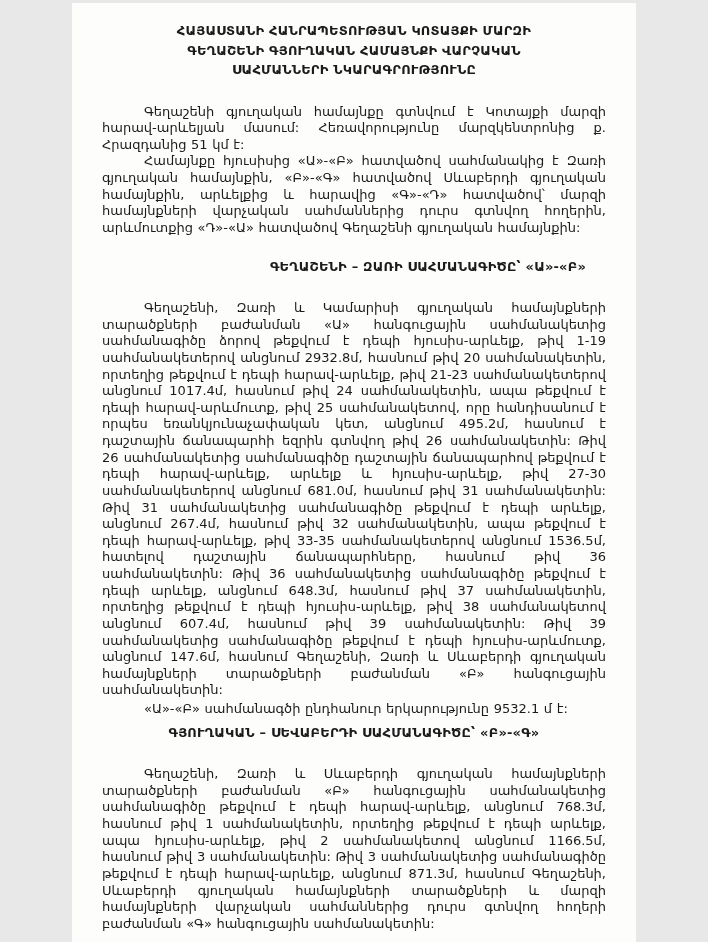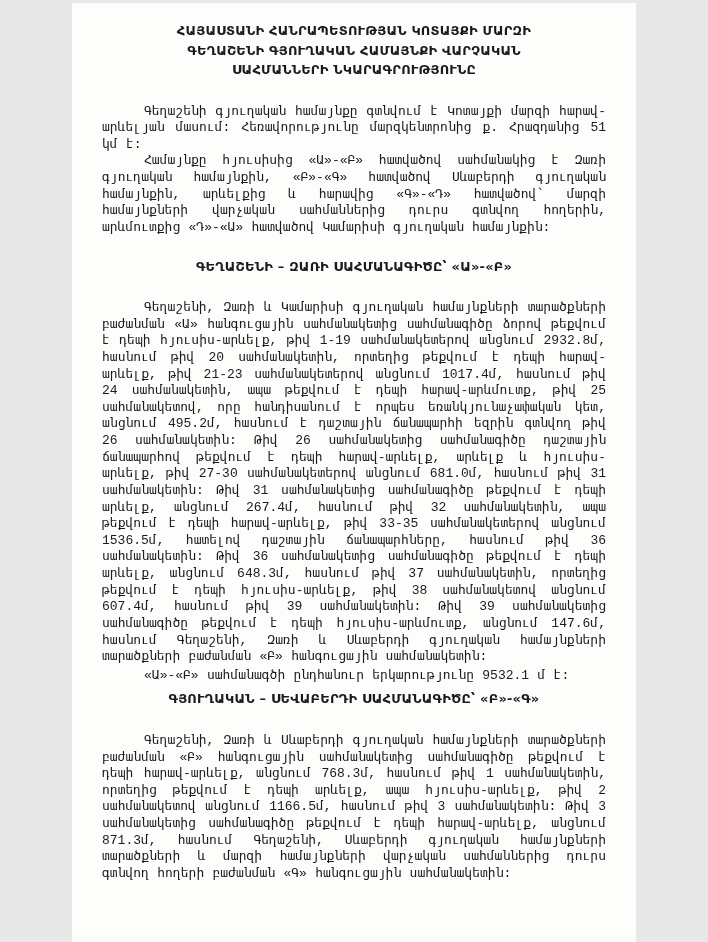--- a/index.html
+++ b/index.html
@@ -26,44 +26,43 @@
     text-align: center;
     line-height: 1.5;
     margin: 2px 58px 24px 58px;
     letter-spacing: 0.2px;
   }
   .para {
     margin: 0;
     text-align: justify;
     text-indent: 42px;
     word-spacing: 0.5px;
-    font-family: Liberation Mono, monospace;
   }
   .sec-heading {
     font-weight: bold;
     text-align: center;
     line-height: 1.5;
     letter-spacing: 0.2px;
   }
-  .h-ab { margin: 20px 20px 24px 20px; }
+  .h-ab { margin: 20px 20px 24px 20px; text-align: right; }
   .h-bg { margin: 5px 20px 24px 20px; }
   .h-gd { margin: 20px 40px 22px 40px; }
   .total { margin-top: 2px; }
   .total-bg { margin-top: 18px; }
 </style>
 </head>
 <body>
 
 <div class="page">
 
   <div class="doc-title">ՀԱՅԱՍՏԱՆԻ ՀԱՆՐԱՊԵՏՈՒԹՅԱՆ ԿՈՏԱՅՔԻ ՄԱՐԶԻ ԳԵՂԱՇԵՆԻ ԳՅՈՒՂԱԿԱՆ ՀԱՄԱՅՆՔԻ ՎԱՐՉԱԿԱՆ ՍԱՀՄԱՆՆԵՐԻ ՆԿԱՐԱԳՐՈՒԹՅՈՒՆԸ</div>
 
   <p class="para">Գեղաշենի գյուղական համայնքը գտնվում է Կոտայքի մարզի հարավ-արևելյան մասում: Հեռավորությունը մարզկենտրոնից ք. Հրազդանից  51 կմ  է:</p>
 
-  <p class="para">Համայնքը հյուսիսից «Ա»-«Բ» հատվածով սահմանակից է Զառի գյուղական համայնքին, «Բ»-«Գ» հատվածով Սևաբերդի գյուղական համայնքին, արևելքից և հարավից «Գ»-«Դ» հատվածով՝ մարզի համայնքների վարչական սահմաններից դուրս գտնվող հողերին, արևմուտքից «Դ»-«Ա» հատվածով Կամարիսի գյուղական համայնքին:</p>
+  <p class="para">Համայնքը հյուսիսից «Ա»-«Բ» հատվածով սահմանակից է Զառի գյուղական համայնքին, «Բ»-«Գ» հատվածով Սևաբերդի գյուղական համայնքին, արևելքից և հարավից «Գ»-«Դ» հատվածով՝ մարզի համայնքների վարչական սահմաններից դուրս գտնվող հողերին, արևմուտքից «Դ»-«Ա» հատվածով Գեղաշենի գյուղական համայնքին:</p>
 
   <div class="sec-heading h-ab">ԳԵՂԱՇԵՆԻ – ԶԱՌԻ ՍԱՀՄԱՆԱԳԻԾԸ՝ «Ա»-«Բ»</div>
 
   <p class="para">Գեղաշենի, Զառի և Կամարիսի գյուղական համայնքների տարածքների բաժանման «Ա» հանգուցային սահմանակետից սահմանագիծը ձորով թեքվում է դեպի հյուսիս-արևելք, թիվ 1-19 սահմանակետերով անցնում 2932.8մ, հասնում թիվ 20 սահմանակետին, որտեղից թեքվում է դեպի հարավ-արևելք, թիվ 21-23 սահմանակետերով անցնում 1017.4մ, հասնում թիվ 24 սահմանակետին, ապա թեքվում է դեպի հարավ-արևմուտք, թիվ 25 սահմանակետով, որը հանդիսանում է որպես եռանկյունաչափական կետ, անցնում 495.2մ, հասնում է դաշտային ճանապարհի եզրին գտնվող թիվ 26 սահմանակետին: Թիվ 26 սահմանակետից սահմանագիծը դաշտային ճանապարհով թեքվում է դեպի հարավ-արևելք, արևելք և հյուսիս-արևելք,  թիվ 27-30 սահմանակետերով անցնում 681.0մ, հասնում թիվ 31 սահմանակետին: Թիվ 31 սահմանակետից սահմանագիծը թեքվում է դեպի արևելք, անցնում 267.4մ, հասնում թիվ 32 սահմանակետին, ապա թեքվում է դեպի հարավ-արևելք, թիվ 33-35 սահմանակետերով անցնում 1536.5մ, հատելով դաշտային ճանապարհները, հասնում թիվ 36 սահմանակետին: Թիվ 36 սահմանակետից սահմանագիծը թեքվում է դեպի արևելք, անցնում 648.3մ, հասնում թիվ 37 սահմանակետին, որտեղից թեքվում է դեպի հյուսիս-արևելք, թիվ 38 սահմանակետով անցնում 607.4մ, հասնում թիվ 39 սահմանակետին: Թիվ 39 սահմանակետից սահմանագիծը թեքվում է դեպի հյուսիս-արևմուտք, անցնում 147.6մ, հասնում Գեղաշենի, Զառի և Սևաբերդի գյուղական համայնքների տարածքների բաժանման «Բ» հանգուցային սահմանակետին:</p>
 
   <p class="para total">«Ա»-«Բ» սահմանագծի ընդհանուր երկարությունը 9532.1 մ է:</p>
 
   <div class="sec-heading h-bg">ԳՅՈՒՂԱԿԱՆ – ՍԵՎԱԲԵՐԴԻ ՍԱՀՄԱՆԱԳԻԾԸ՝ «Բ»-«Գ»</div>
 
   <p class="para">Գեղաշենի, Զառի և Սևաբերդի գյուղական համայնքների տարածքների բաժանման «Բ» հանգուցային սահմանակետից սահմանագիծը թեքվում է դեպի հարավ-արևելք, անցնում 768.3մ, հասնում թիվ 1 սահմանակետին, որտեղից թեքվում է դեպի արևելք, ապա հյուսիս-արևելք, թիվ 2 սահմանակետով անցնում 1166.5մ, հասնում թիվ 3 սահմանակետին: Թիվ 3 սահմանակետից սահմանագիծը թեքվում է դեպի հարավ-արևելք, անցնում 871.3մ, հասնում Գեղաշենի, Սևաբերդի գյուղական համայնքների տարածքների և մարզի համայնքների վարչական սահմաններից դուրս գտնվող հողերի բաժանման «Գ» հանգուցային սահմանակետին:</p>

